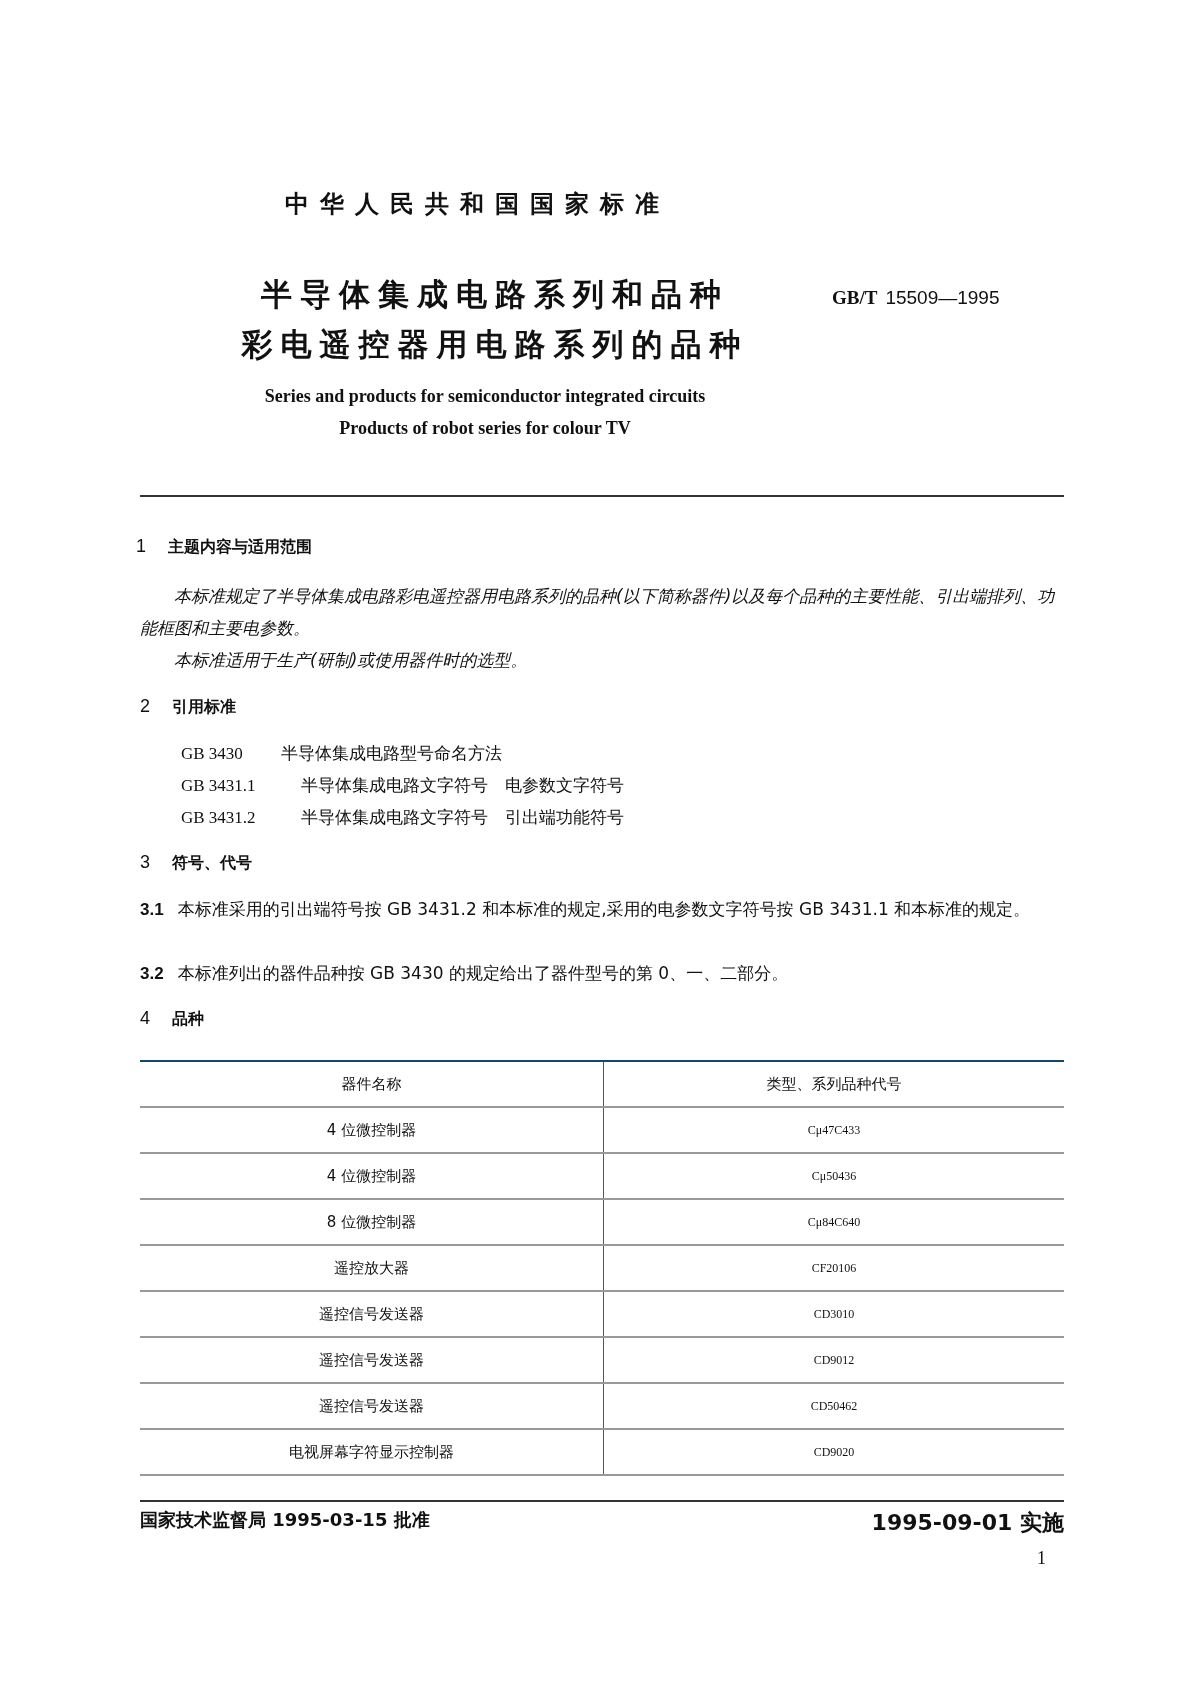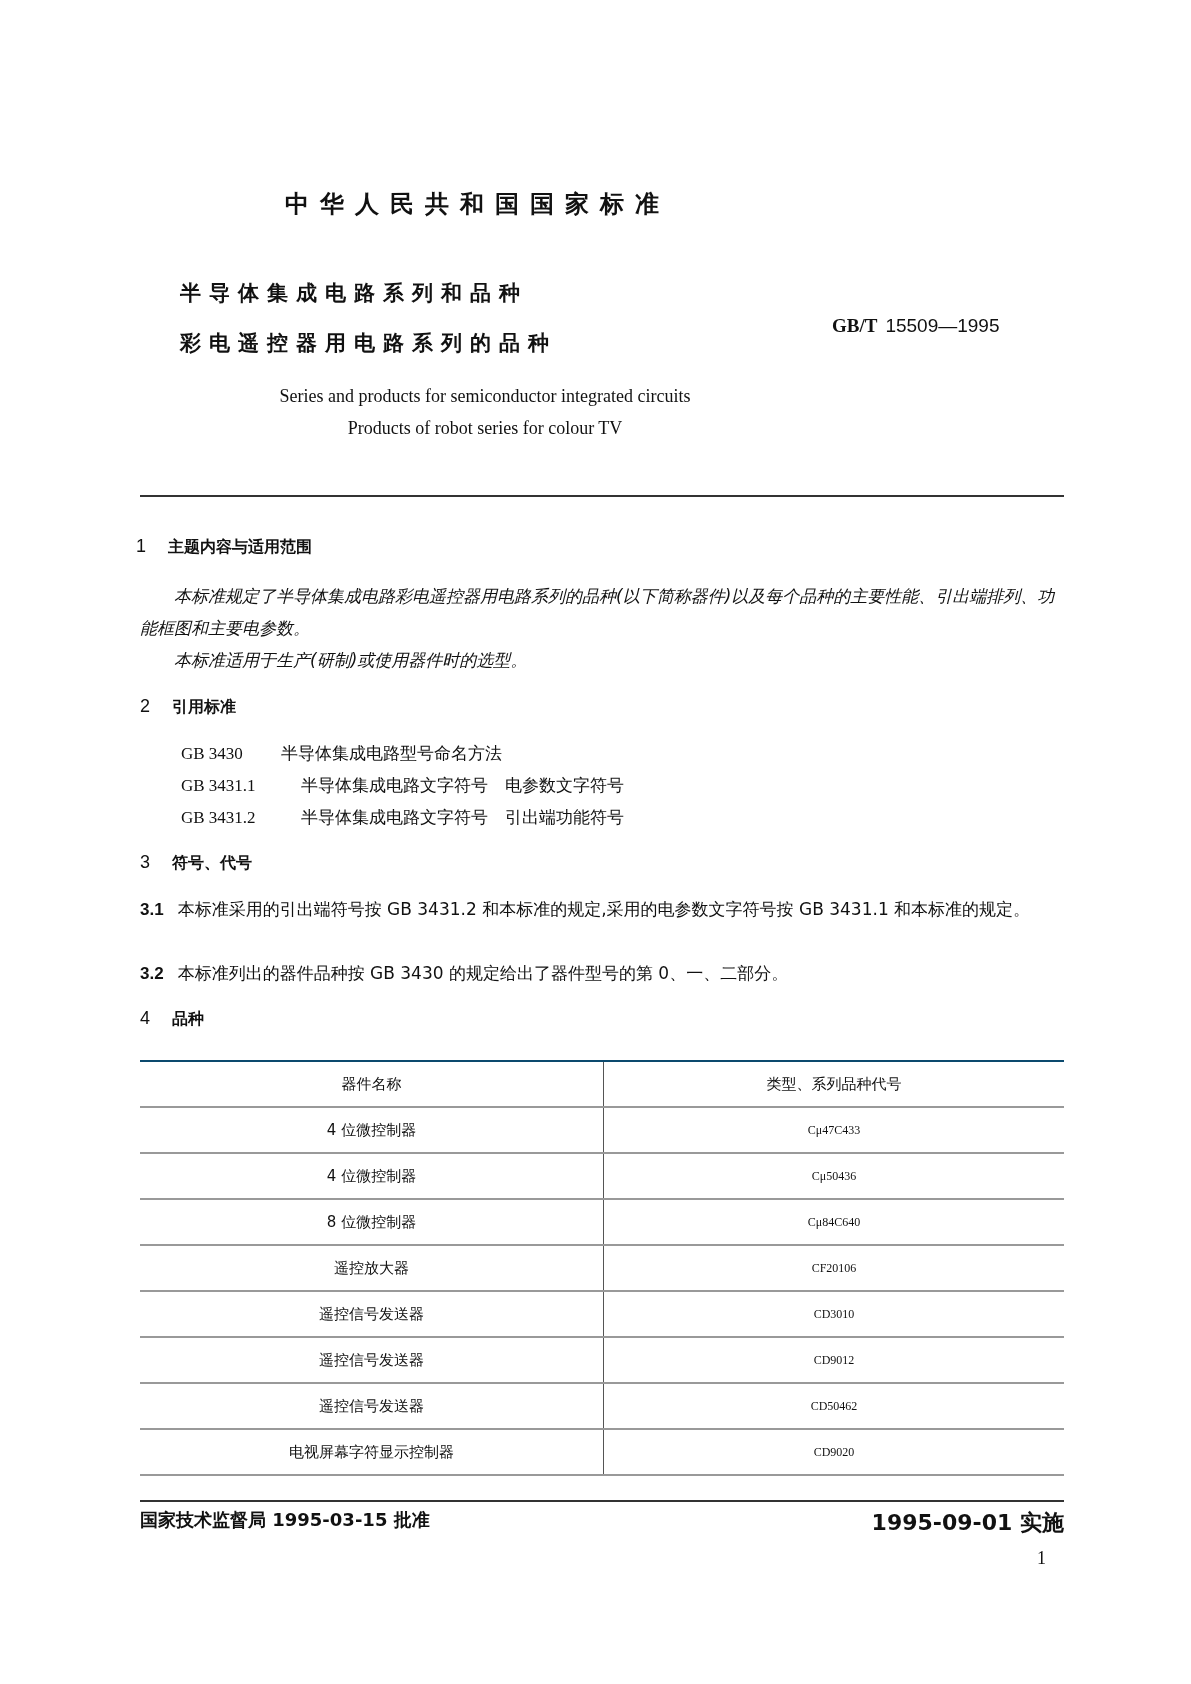--- a/index.html
+++ b/index.html
@@ -1,23 +1,23 @@
 <!DOCTYPE html>
 <html><head>
 <meta charset="utf-8">
 <style>
   html, body { margin: 0; padding: 0; background: #ffffff; }
   body { width: 1191px; height: 1684px; position: relative; overflow: hidden; color: #111; font-family: "DejaVu Serif", serif; }
   .abs { position: absolute; }
   .national-std { left: 0; width: 955px; text-align: center; top: 188px; font-family: "DejaVu Sans", sans-serif; font-size: 24px; letter-spacing: 11px; font-weight: bold; padding-left: 0; }
-  .title-block { left: 180px; width: 630px; text-align: left; top: 270px; font-family: Liberation Mono, monospace; font-size: 21px; letter-spacing: 8px; font-weight: bold; line-height: 50px; }
-  .std-number { left: 832px; top: 314px; font-size: 19px; }
+  .title-block { left: 180px; width: 630px; text-align: center; top: 270px; font-family: Liberation Serif, serif; font-size: 31px; letter-spacing: 8px; font-weight: bold; line-height: 50px; }
+  .std-number { left: 832px; top: 286px; font-size: 19px; }
   .std-number .gbt { font-family: "Liberation Serif", serif; font-weight: bold; }
   .std-number .num { font-family: "Liberation Sans", sans-serif; margin-left: 8px; }
-  .en-title { left: 180px; width: 610px; text-align: center; top: 380px; font-family: "Liberation Serif", serif; font-weight: normal; font-size: 18px; line-height: 32px; }
+  .en-title { left: 180px; width: 610px; text-align: center; top: 380px; font-family: "Liberation Serif", serif; font-weight: bold; font-size: 18px; line-height: 32px; }
   .hr-top { left: 140px; width: 924px; top: 495px; height: 0; border-top: 2px solid #333; }
   .sec-head { font-family: "DejaVu Sans", sans-serif; font-weight: bold; font-size: 16px; }
   .sec-head .n { display: inline-block; width: 32px; font-weight: normal; font-family: "Liberation Sans", sans-serif; font-size: 18px; }
   .para { font-family: "DejaVu Sans", sans-serif; font-size: 17px; line-height: 32px; left: 140px; width: 924px; }
   .indent { text-indent: 34px; font-style: italic; }
   .ref-line { left: 181px; font-family: "DejaVu Sans", sans-serif; font-size: 17px; }
   .ref-line .code { font-family: "Liberation Serif", serif; display: inline-block; }
   .clause-no { font-family: "Liberation Sans", sans-serif; font-weight: bold; margin-right: 14px; }
   table.products { position: absolute; left: 140px; top: 1060px; width: 924px; border-collapse: collapse; font-family: "DejaVu Sans", sans-serif; font-size: 15px; }
   table.products th, table.products td { height: 44px; text-align: center; font-weight: normal; border-bottom: 2px solid #999; padding: 0; }

